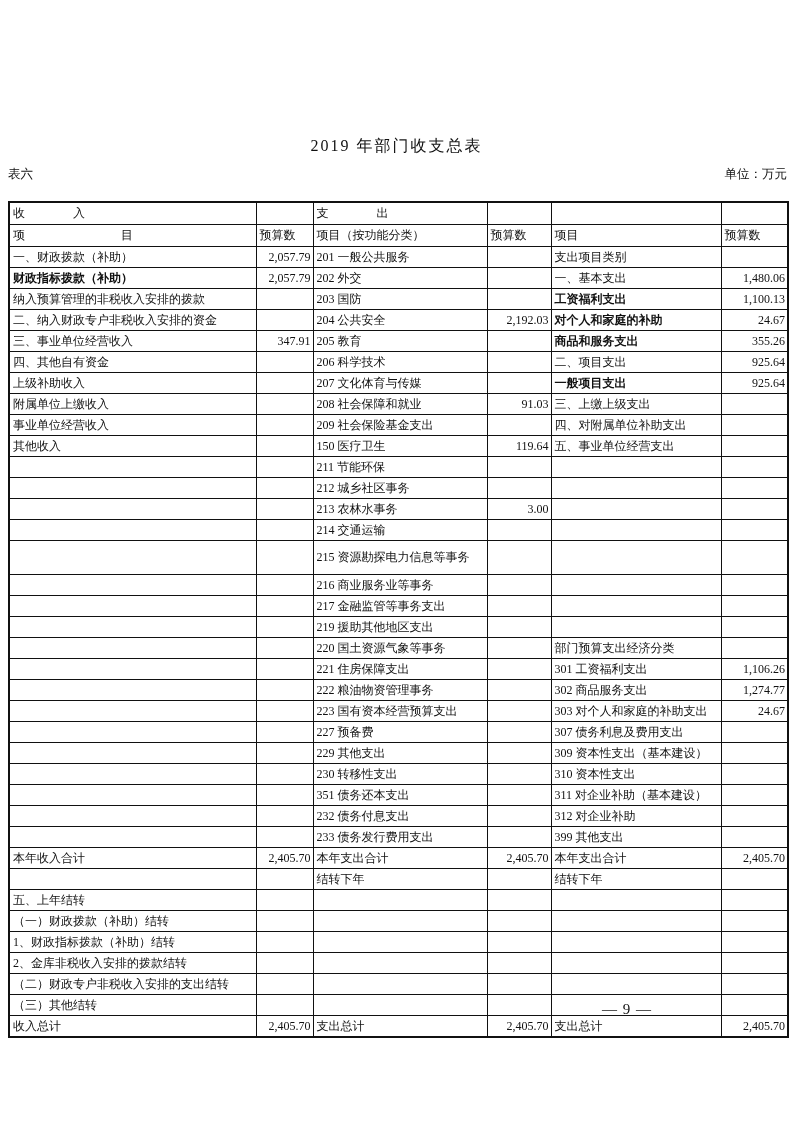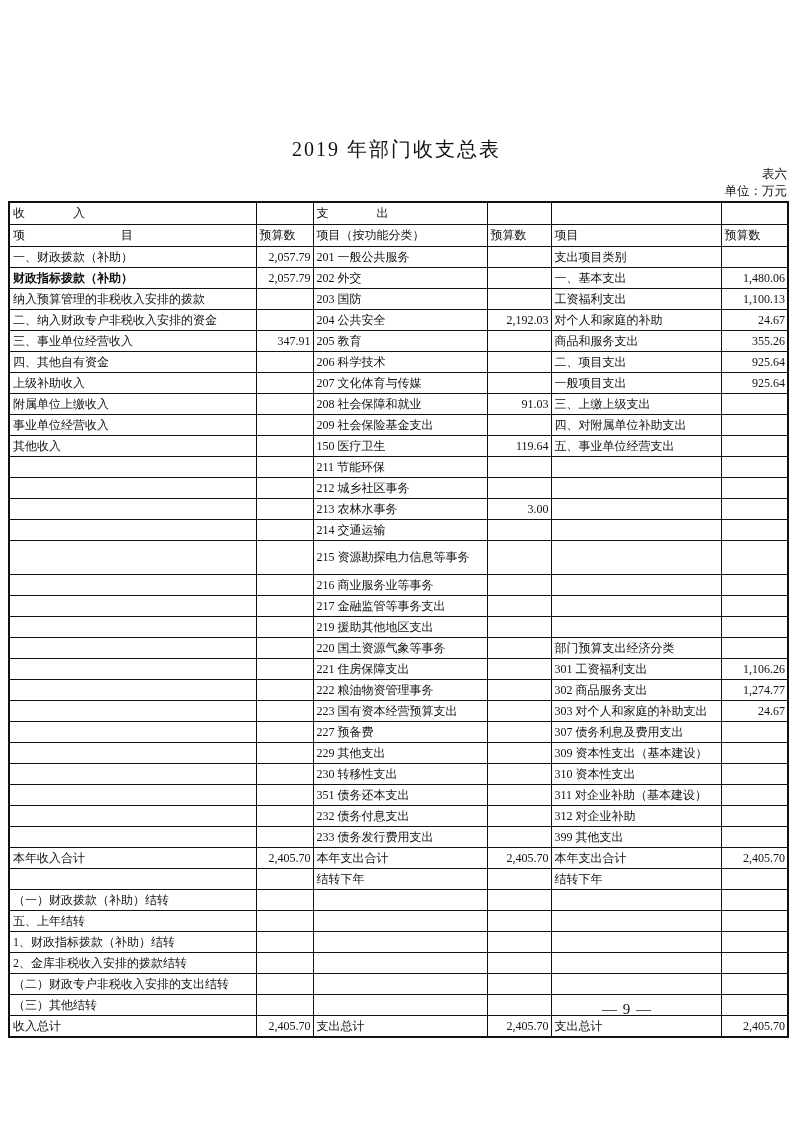--- a/index.html
+++ b/index.html
@@ -3,44 +3,43 @@
 <meta charset="utf-8">
 <style>
   html,body{margin:0;padding:0;background:#e8e8e8;}
   .page{
     width:793px;height:1122px;background:#ffffff;position:relative;
     margin:0 auto;color:#111;
     font-family:"Liberation Serif","DejaVu Serif",serif;
   }
   .doc-title{
     position:absolute;top:136px;left:0;width:100%;text-align:center;
-    font-size:20px;letter-spacing:2px;white-space:pre;
+    font-size:16px;letter-spacing:2px;white-space:pre;
   }
   .meta-row{
     position:absolute;top:166px;left:8px;width:779px;
     display:flex;justify-content:space-between;align-items:flex-end;
     font-size:12.5px;
-    flex-direction:column;
   }
   table.budget{
     position:absolute;top:201px;left:8px;width:779px;
     border-collapse:collapse;table-layout:fixed;
     border:2px solid #111;
   }
   table.budget td{
     border:1px solid #111;height:20px;font-size:12px;line-height:1.2;
     padding:0 2px 0 3px;overflow:hidden;white-space:nowrap;vertical-align:middle;
   }
   table.budget thead td{height:21px;}
   table.budget thead tr:last-child td{border-bottom:1.5px solid #111;}
   td.num{text-align:right;padding-right:3px;}
   td.center{text-align:left;}
   td.ind1{padding-left:25px;font-weight:bold;}
   td.ind2{padding-left:33px;}
-  td.ind3{padding-left:42px;}
+  td.ind3{padding-left:42px;font-weight:bold;}
   tr.tall td{height:33px;margin-top:12px;}
   td.wrap{white-space:normal;}
   td.wrap span{display:inline-block;width:152px;line-height:1.3;}
   .page-num{
     position:absolute;top:1001px;left:602px;font-size:15px;white-space:pre;
     letter-spacing:1px;
   }
 </style>
 </head>
 <body>
@@ -316,29 +315,29 @@
         </tr>
         <tr>
           <td class="lbl"></td>
           <td class="num"></td>
           <td class="lbl">结转下年</td>
           <td class="num"></td>
           <td class="lbl">结转下年</td>
           <td class="num"></td>
         </tr>
         <tr>
+          <td class="lbl">五、上年结转</td>
+          <td class="num"></td>
+          <td class="lbl"></td>
+          <td class="num"></td>
+          <td class="lbl"></td>
+          <td class="num"></td>
+        </tr>
+        <tr>
           <td class="lbl">（一）财政拨款（补助）结转</td>
-          <td class="num"></td>
-          <td class="lbl"></td>
-          <td class="num"></td>
-          <td class="lbl"></td>
-          <td class="num"></td>
-        </tr>
-        <tr>
-          <td class="lbl">五、上年结转</td>
           <td class="num"></td>
           <td class="lbl"></td>
           <td class="num"></td>
           <td class="lbl"></td>
           <td class="num"></td>
         </tr>
         <tr>
           <td class="lbl">1、财政指标拨款（补助）结转</td>
           <td class="num"></td>
           <td class="lbl"></td>

